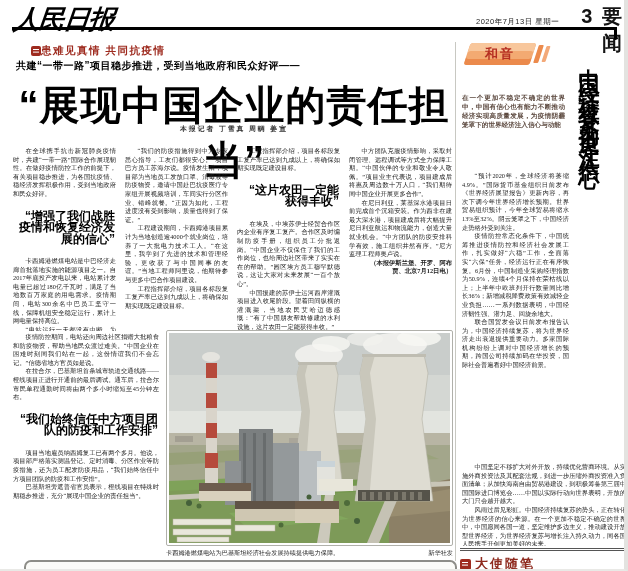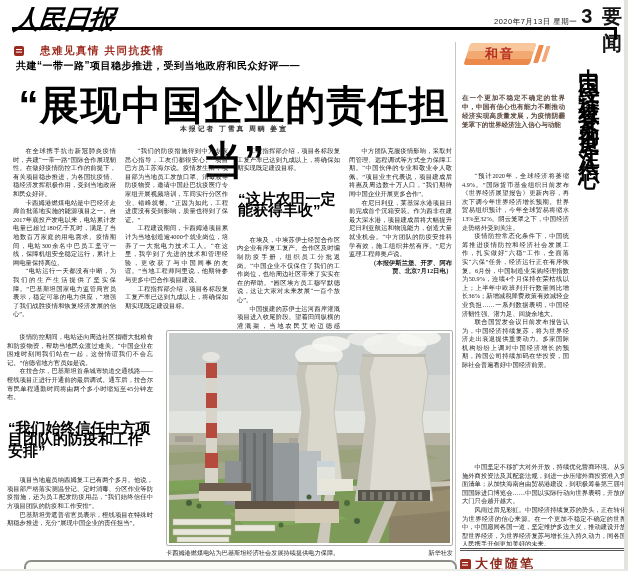--- a/index.html
+++ b/index.html
@@ -3,43 +3,43 @@
 <meta charset="utf-8">
 <style>
   html,body{margin:0;padding:0;background:#f2f2f0;}
   .page{position:relative;width:628px;height:571px;background:#ffffff;overflow:hidden;
         font-family:"Liberation Serif","DejaVu Serif",serif;color:#141414;
         border-right:4px solid #e3e3e0;border-bottom:2px solid #e9e9e6;box-sizing:border-box;}
   .abs{position:absolute;}
   
   .masthead{left:14px;top:2px;font-size:26px;font-weight:bold;font-style:italic;
             transform:skewX(-6deg);letter-spacing:-1px;color:#000;}
-  .date{left:494px;top:17px;font-size:7.5px;color:#222;letter-spacing:0.5px;font-family:"Liberation Sans",sans-serif;}
+  .date{left:476px;top:17px;font-size:7.5px;color:#222;letter-spacing:0.5px;font-family:"Liberation Sans",sans-serif;}
   .pagenum{left:568px;top:3px;font-size:20px;font-weight:bold;font-family:"Liberation Sans",sans-serif;letter-spacing:2px;text-align:right;}
   .hrule{left:12px;top:27px;width:604px;height:2.5px;background:#000;}
   .hrule-hook{left:614px;top:27px;width:2.5px;height:13px;background:#000;border-radius:0 0 2px 2px;}
   
-  .kicker{left:14px;top:44px;display:flex;align-items:center;gap:16px;}
+  .kicker{left:0;top:44px;display:flex;align-items:center;gap:0;padding-left:31px;}
   .sq-icon{width:10px;height:10px;background:#9e2b1f;border-radius:2px;position:relative;flex:none;}
   .sq-icon::before{content:"";position:absolute;left:2px;top:3px;width:6px;height:1.4px;background:#fff;box-shadow:0 2.6px 0 #fff;}
   .kicker-text{font-size:10.5px;font-weight:bold;color:#9e2b1f;letter-spacing:1.5px;font-family:"Liberation Sans",sans-serif;}
   .overline{left:16px;top:59px;width:438px;font-size:10px;font-weight:bold;letter-spacing:0.5px;
             font-family:"Liberation Sans",sans-serif;color:#000;}
   .headline{left:14px;top:78px;width:440px;text-align:center;font-size:40px;font-weight:900;
             letter-spacing:1px;font-family:"Liberation Sans",sans-serif;color:#000;}
   .byline{left:14px;top:124px;width:440px;text-align:center;font-size:6.8px;font-weight:bold;
           letter-spacing:2px;color:#333;}
   
   .bodytext{font-size:6.3px;line-height:8.6px;text-align:justify;color:#1c1c1c;overflow:hidden;}
   .bodytext p{margin:0;text-indent:2em;}
-  .subhead{font-size:15px;font-weight:bold;line-height:11.5px;text-align:left;margin:20px 1px;
+  .subhead{font-size:12px;font-weight:bold;line-height:11.5px;text-align:right;margin:12px 1px;
            font-family:"Liberation Sans",sans-serif;color:#000;text-indent:0;}
   .cols{left:13px;top:147px;width:441px;height:184px;display:flex;gap:9px;}
   .col{width:103px;height:184px;overflow:hidden;}
-  .lowercol{left:7px;top:333px;width:146px;height:212px;}
+  .lowercol{left:13px;top:333px;width:146px;height:212px;}
   .signoff{text-indent:0;text-align:right;font-weight:bold;}
   
   .photo-frame{left:166px;top:330px;width:287px;height:216px;border:1px solid #b0b0aa;background:#fff;
                padding:2px;box-sizing:border-box;border-radius:2px;}
   .caption-row{left:166px;top:549px;width:287px;display:flex;justify-content:space-between;
                font-size:6.2px;color:#222;}
   .bottom-box{left:24px;top:560px;width:429px;height:11px;border:2px solid #8d8d88;border-bottom:none;
               border-radius:7px 7px 0 0;background:#fbfbf8;}
   
   .vdivider{left:455px;top:42px;width:1px;height:519px;background:#c8c8c2;}
@@ -77,20 +77,21 @@
     <span class="sq-icon"></span>
     <span class="kicker-text">患难见真情 共同抗疫情</span>
   </div>
   <div class="abs overline">共建“一带一路”项目稳步推进，受到当地政府和民众好评——</div>
   <div class="abs headline">“展现中国企业的责任担当”</div>
   <div class="abs byline">本报记者 丁雪真 周輖 姜宣</div>
 
   <div class="abs cols bodytext">
     <div class="col">
       <p>在全球携手抗击新冠肺炎疫情时，共建“一带一路”国际合作展现韧性。在做好疫情防控工作的前提下，有关项目稳步推进，为各国抗疫情、稳经济发挥积极作用，受到当地政府和民众好评。</p>
+      <div class="subhead">“增强了我们战胜疫情和恢复经济发展的信心”</div>
       <p>卡西姆港燃煤电站是中巴经济走廊首批落地实施的能源项目之一。自2017年底投产发电以来，电站累计发电量已超过180亿千瓦时，满足了当地数百万家庭的用电需求。疫情期间，电站300余名中巴员工坚守一线，保障机组安全稳定运行，累计上网电量保持高位。</p>
       <p>“电站运行一天都没有中断，为我们的生产生活提供了坚实保障。”巴基斯坦国家电力监管局官员表示，稳定可靠的电力供应，“增强了我们战胜疫情和恢复经济发展的信心”。</p>
     </div>
     <div class="col">
       <p>“我们的防疫措施得到中方专家悉心指导，工友们都很安心。”项目巴方员工苏海尔说。疫情发生后，项目部为当地员工发放口罩、消毒液等防疫物资，邀请中国赴巴抗疫医疗专家组开展视频培训，车间实行分区作业、错峰就餐。“正因为如此，工程进度没有受到影响，质量也得到了保证。”</p>
       <p>工程建设期间，卡西姆港项目累计为当地创造逾4000个就业岗位，培养了一大批电力技术工人。“在这里，我学到了先进的技术和管理经验，更收获了与中国同事的友谊。”当地工程师阿里说，他期待参与更多中巴合作项目建设。</p>
       <p>工程指挥部介绍，项目各标段复工复产率已达到九成以上，将确保如期实现既定建设目标。</p>
     </div>
     <div class="col">
       <p>工程指挥部介绍，项目各标段复工复产率已达到九成以上，将确保如期实现既定建设目标。</p>

